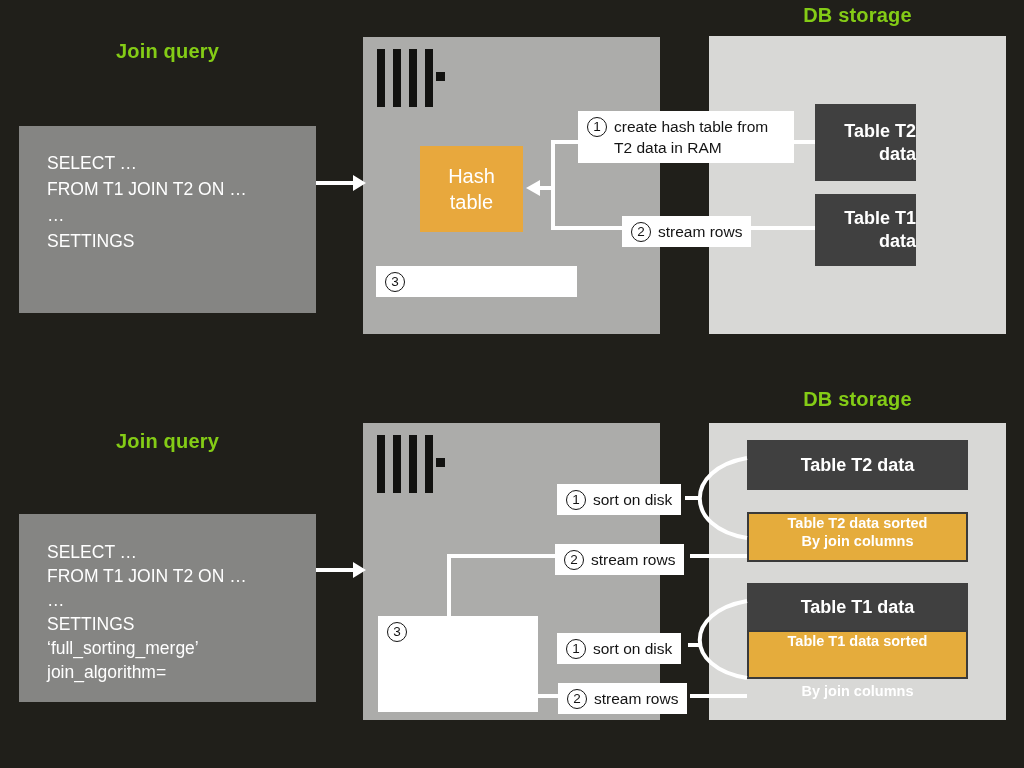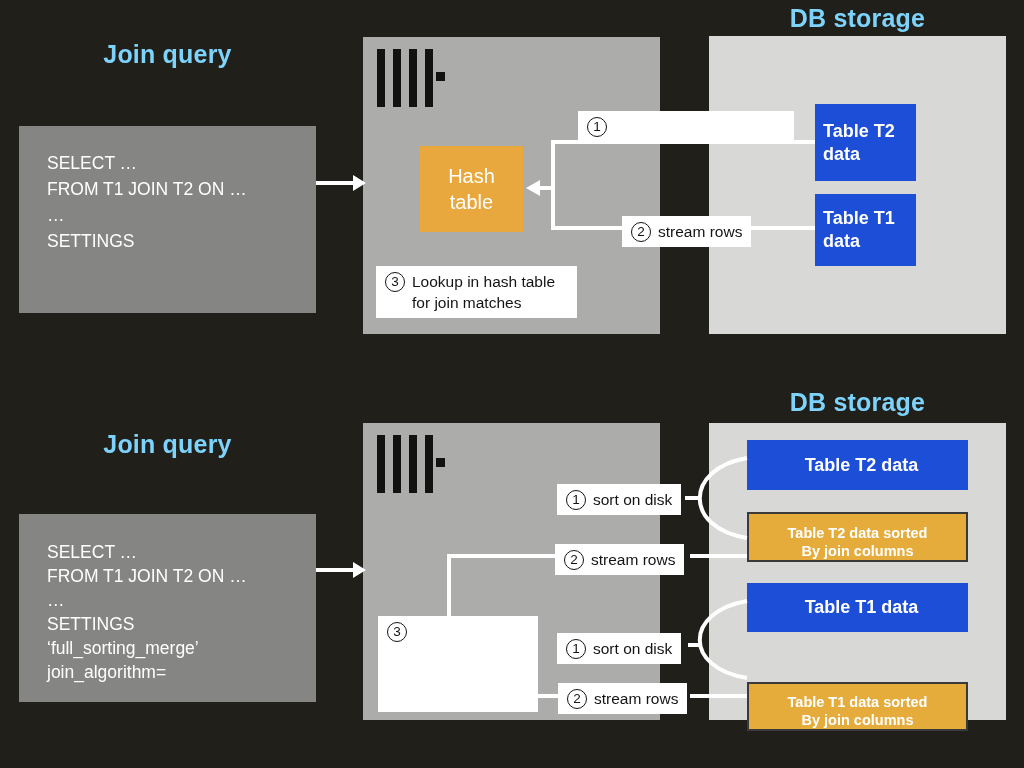--- a/index.html
+++ b/index.html
@@ -3,21 +3,21 @@
 <meta charset="utf-8">
 <style>
   * { margin:0; padding:0; box-sizing:border-box; }
   html,body { background:#201F1A; }
   .canvas {
     position:relative; width:1024px; height:768px; overflow:hidden;
     background:#201F1A;
     font-family:"Liberation Sans","DejaVu Sans",sans-serif;
   }
   .h-title {
-    position:absolute; color:#7dd3fc; font-size:25px; font-weight:bold;
+    position:absolute; color:#84cc16; font-size:20px; font-weight:bold;
     text-align:center; letter-spacing:.2px;
   }
   #top-title    { left:19px;  top:40px;  width:297px; }
   #db-title-1   { left:709px; top:4px;   width:297px; }
   #bottom-title { left:19px;  top:430px; width:297px; }
   #db-title-2   { left:709px; top:388px; width:297px; }
 
   .query-box {
     position:absolute; left:19px; width:297px; background:#858583;
     color:#FFFFFF; font-size:17.5px; z-index:1; padding:24px 0 0 28px;margin-top:36px;
@@ -36,37 +36,37 @@
     background:#E8A83D; color:#FFFFFF; font-size:20px; line-height:26px;
     display:flex; align-items:center; justify-content:flex-end; text-align:center;
     padding:0 16px; z-index:6;
   }
 
   .db-box { position:absolute; left:709px; width:297px; background:#D8D8D6; z-index:1; }
   #db-box-1 { top:36px;  height:298px; }
   #db-box-2 { top:423px; height:297px; }
 
   .tbl {
-    position:absolute; background:#1d4ed8; color:#FFFFFF; font-weight:bold;
+    position:absolute; background:#404040; color:#FFFFFF; font-weight:bold;
     font-size:18px; line-height:23px; display:flex; align-items:center;
-    justify-content:center; text-align:left; z-index:2;padding-left:8px;
+    justify-content:center; text-align:right; z-index:2;
   }
   #t2-top { left:815px; top:104px; width:101px; height:77px; }
   #t1-top { left:815px; top:194px; width:101px; height:72px; }
   #t2d-bottom { left:747px; top:440px; width:221px; height:50px; }
   #t1d-bottom { left:747px; top:583px; width:221px; height:49px; }
 
   .sorted {
     position:absolute; left:747px; width:221px; background:#E5AC3C;
     border:2px solid #3A3A3A; color:#FFFFFF; font-weight:bold; font-size:14.5px;
     line-height:18px; display:flex; flex-direction:column; align-items:center;
-    justify-content:flex-end; text-align:center; z-index:2;
+    justify-content:flex-start; text-align:center; z-index:2;
   }
   #t2s-bottom { top:512px; height:50px; }
-  #t1s-bottom { top:682px; height:49px; }
+  #t1s-bottom { top:630px; height:49px;gap:32px; }
 
   svg.lines { position:absolute; left:0; top:0; z-index:5; }
 
   .callout {
     position:absolute; background:#FFFFFF; color:#141414; font-size:15.5px;
     line-height:21px; display:flex; gap:7px; padding:5px 9px;
     align-items:center; z-index:10; white-space:nowrap;
   }
   .callout.multiline { align-items:flex-start; white-space:normal; }
   .num {
@@ -181,28 +181,28 @@
     </g>
     <g fill="#FFFFFF">
       <polygon points="353,175 353,191 366,183"></polygon>
       <polygon points="540,180 540,196 526,188"></polygon>
       <polygon points="353,562 353,578 366,570"></polygon>
     </g>
   </svg>
 
   <div class="callout multiline" id="c1">
     <span class="num">1</span>
+    <span>create hash table from T2 data in RAM</span>
   </div>
   <div class="callout" id="c2">
     <span class="num">2</span>
     <span>stream rows</span>
   </div>
   <div class="callout multiline" id="c3">
     <span class="num">3</span>
-    <span>Lookup in hash table for join matches</span>
   </div>
 
   <div class="callout" id="cm1">
     <span class="num">1</span>
     <span>sort on disk</span>
   </div>
   <div class="callout" id="cm2">
     <span class="num">2</span>
     <span>stream rows</span>
   </div>

